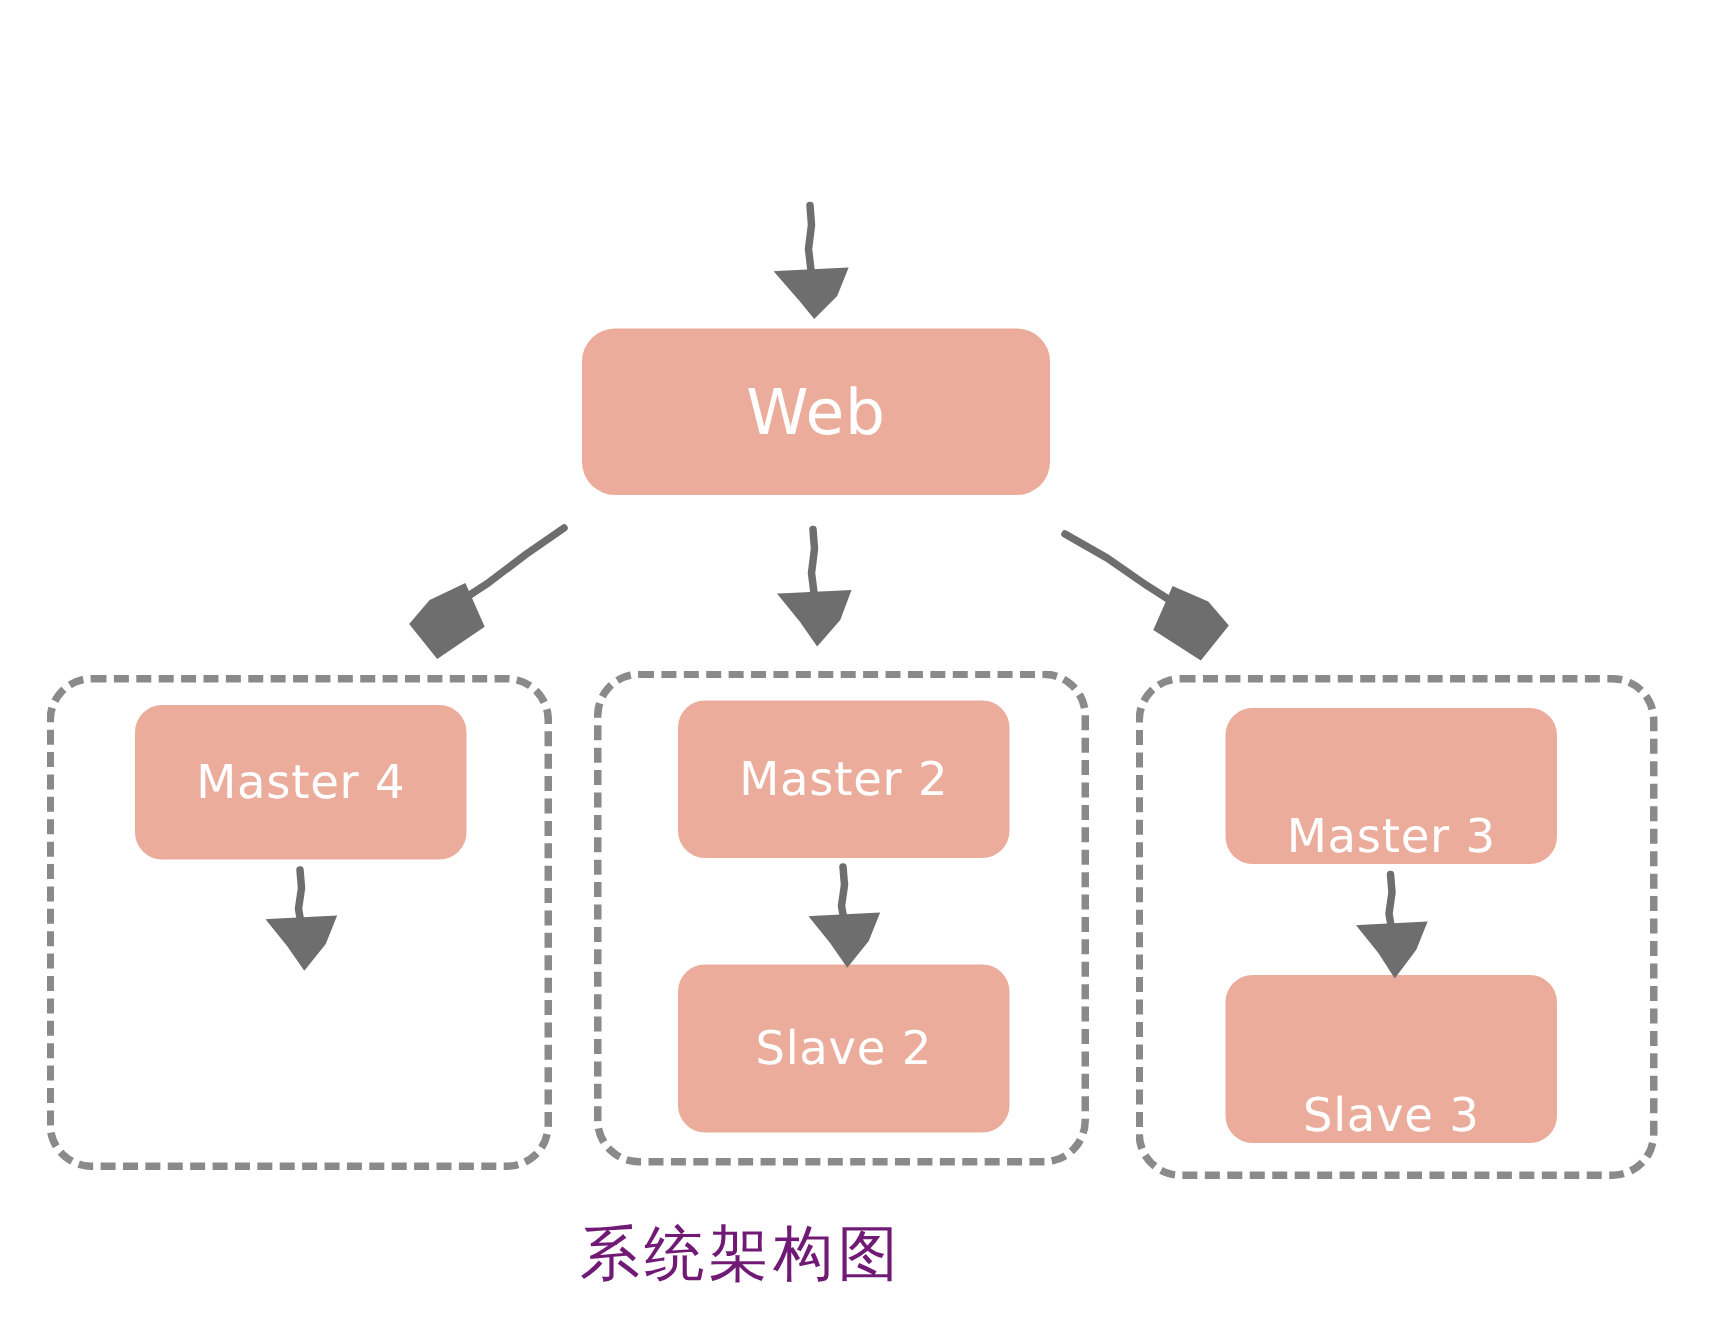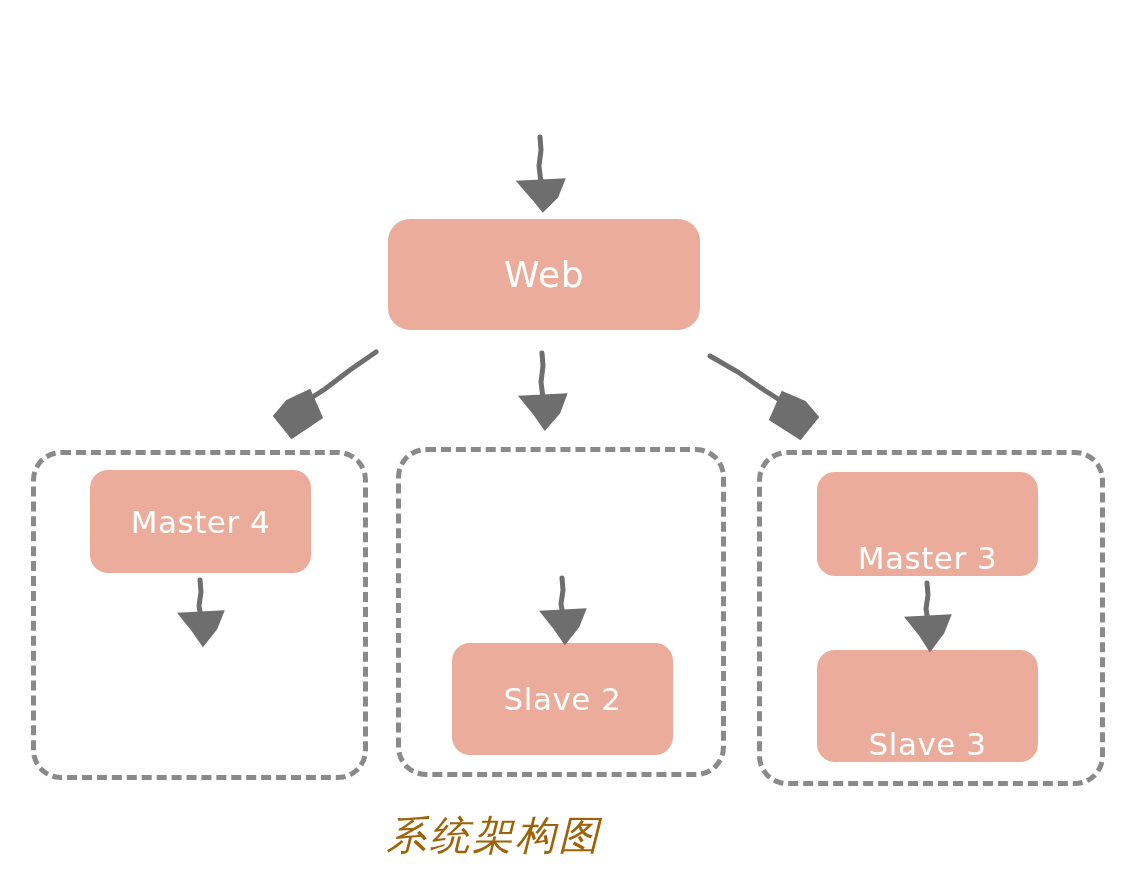--- a/index.html
+++ b/index.html
@@ -37,21 +37,21 @@
     border-radius: 22px;
     font-size: 38px;
   }
   .node-web {
     left: 388px;
     top: 219px;
     width: 312px;
     height: 111px;
     background: #EBAC9B;
     border-radius: 22px;
-    font-size: 36px;
+    font-size: 42px;
   }
   .group {
     position: absolute;
     box-sizing: border-box;
     border: 5px dashed #8a8a8a;
     border-radius: 30px;
   }
   .group-1 { left: 31px;  top: 450px; width: 337px; height: 330px; }
   .group-2 { left: 396px; top: 447px; width: 330px; height: 330px; }
   .group-3 { left: 757px; top: 450px; width: 348px; height: 336px; }
@@ -67,25 +67,24 @@
   .s2 { left: 452px; top: 643px; width: 221px; height: 112px; }
   .m3 { left: 817px; top: 472px; width: 221px; height: 104px; align-items: flex-end; }
   .s3 { left: 817px; top: 650px; width: 221px; height: 112px; align-items: flex-end; }
 
   .caption {
     position: absolute;
     left: 0;
     top: 808px;
     width: 988px;
     text-align: center;
-    color: #a16207;
+    color: #701a75;
     font-size: 40px;
     letter-spacing: 3px;
     user-select: none;
-    font-style: italic;
   }
   svg.arrows {
     position: absolute;
     left: 0;
     top: 0;
     width: 1142px;
     height: 882px;
     pointer-events: none;
   }
 </style>
@@ -100,20 +99,23 @@
   </div>
 
   <div class="group group-1"></div>
   <div class="group group-2"></div>
   <div class="group group-3"></div>
 
   <div class="node node-master m1">
     <span>Master 4</span>
   </div>
 
+  <div class="node node-master m2">
+    <span>Master 2</span>
+  </div>
   <div class="node node-slave s2">
     <span>Slave 2</span>
   </div>
 
   <div class="node node-master m3">
     <span>Master 3</span>
   </div>
   <div class="node node-slave s3">
     <span>Slave 3</span>
   </div>

